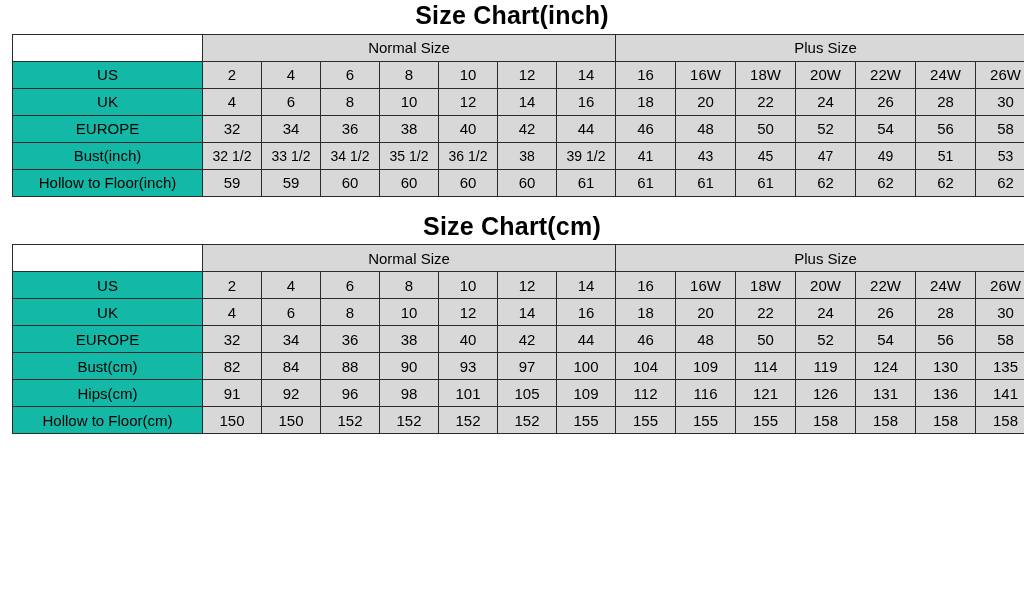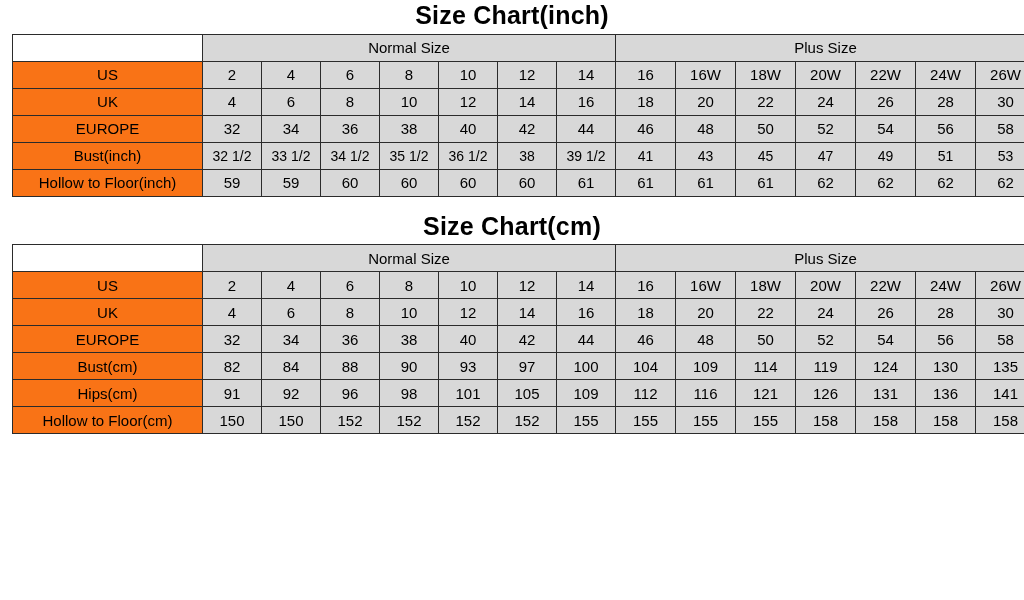--- a/index.html
+++ b/index.html
@@ -39,21 +39,21 @@
     height: 26px;
     padding: 0 1px;
     white-space: nowrap;
     overflow: hidden;
   }
   td.blank {
     background: #ffffff;
     border-left: 1px solid #2b2b2b;
   }
   td.rowlabel {
-    background: #f97316;
+    background: #14b8a6;
     font-size: 15px;
     text-align: center;
   }
   td.group-head {
     background: #d8d8d8;
     font-size: 19px;
     height: 30px;
   }
   td.val {
     background: #d8d8d8;

